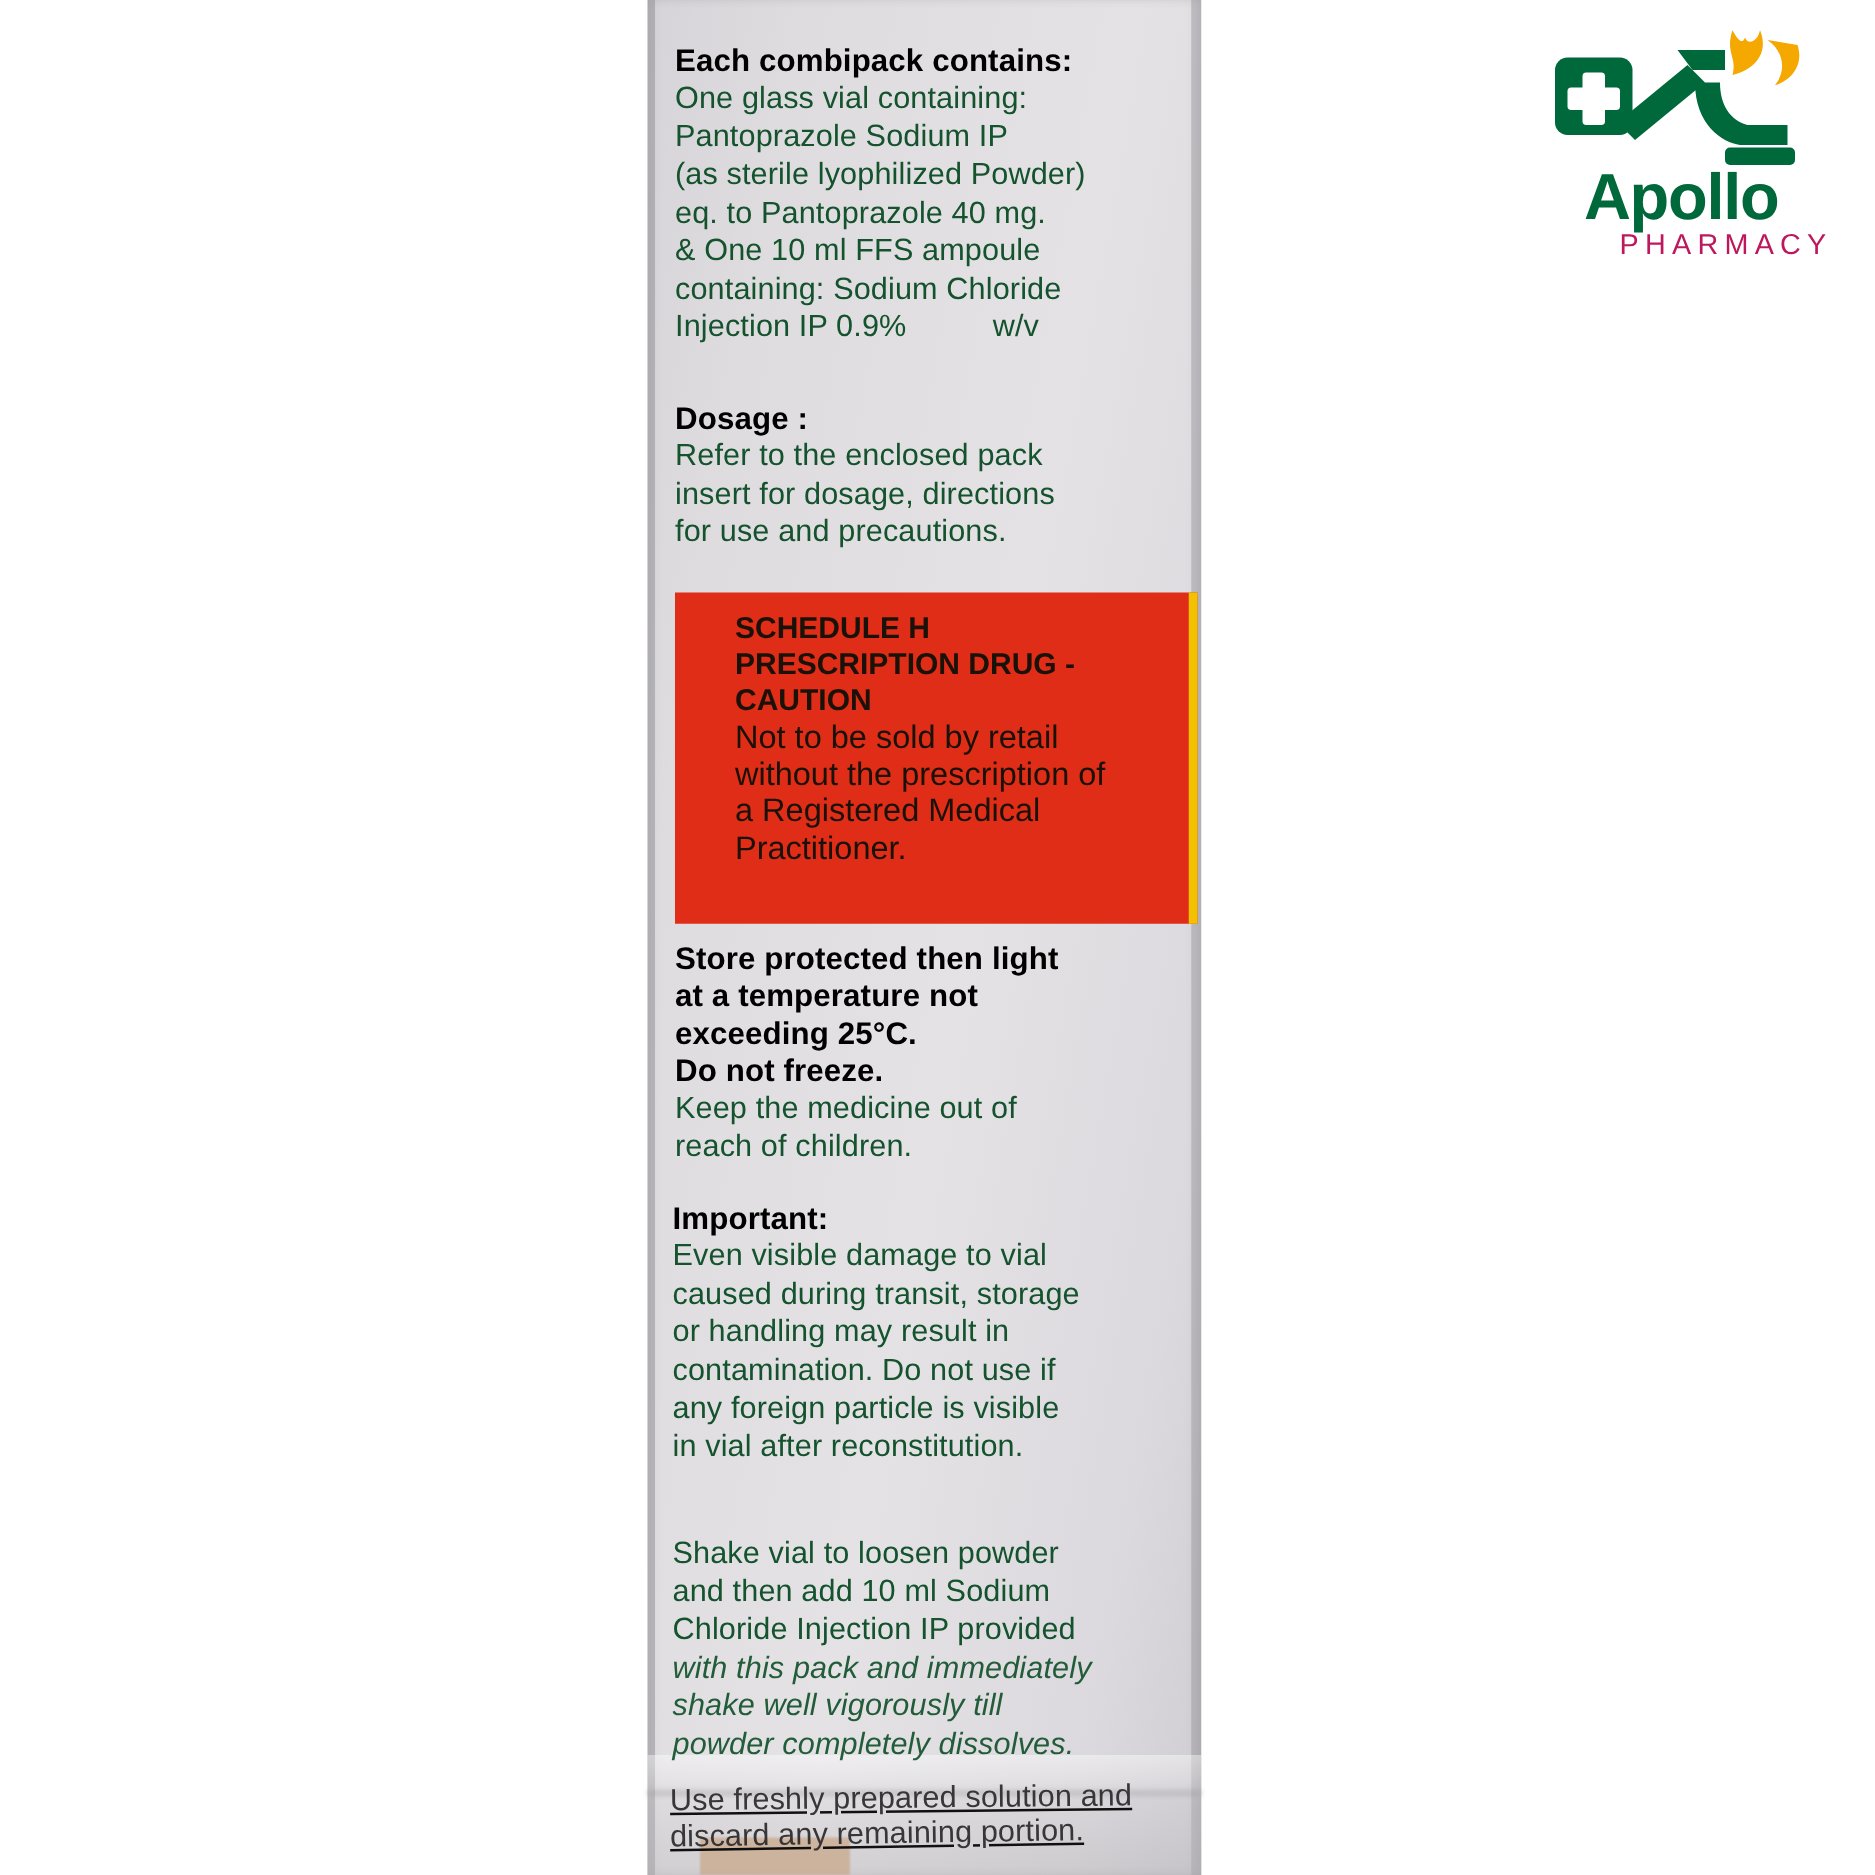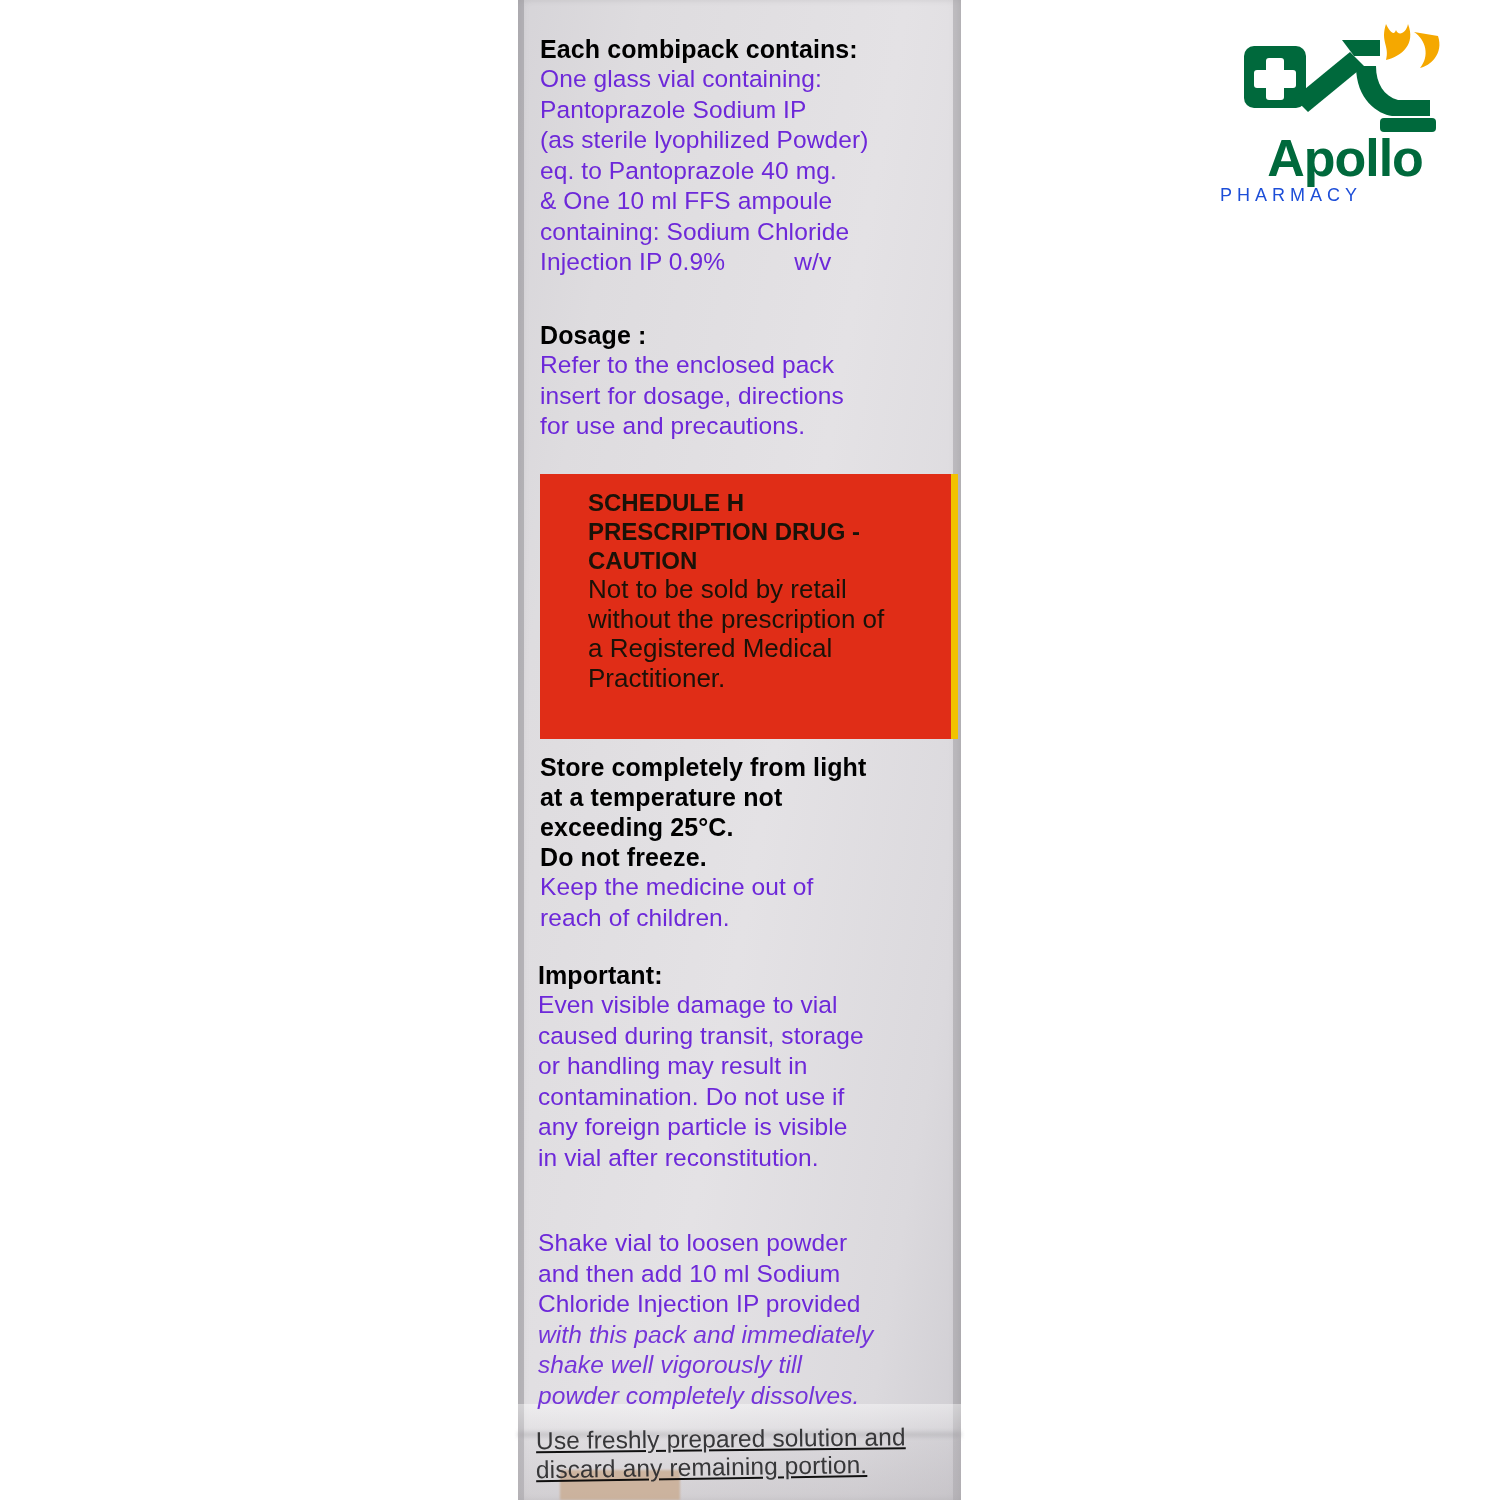--- a/index.html
+++ b/index.html
@@ -72,21 +72,21 @@
   .hd {
     font-weight: bold;
     font-size: 25px;
     line-height: 30px;
     letter-spacing: .1px;
   }
   .bd {
     font-size: 24.5px;
     line-height: 30.5px;
     letter-spacing: .1px;
-    color: #6d28d9;
+    color: #14532d;
   }
 
   
   #schedule-box {
     position: absolute;
     left: 540px;
     top: 474px;
     width: 418px;
     height: 265px;
     background: #e02d17;
@@ -149,24 +149,25 @@
     font-weight: bold;
     color: #00693c;
     letter-spacing: -1px;
     line-height: 56px;
   }
   #logo .sub {
     position: absolute;
     left: 0;
     top: 160px;
     width: 250px;
+    text-align: right;
     padding-right: 4px;
     box-sizing: border-box;
-    font-size: 18px;
-    color: #1d4ed8;
+    font-size: 23px;
+    color: #be185d;
     letter-spacing: 5px;
     line-height: 26px;
   }
 </style>
 </head>
 <body>
 
 <div id="carton"></div>
 <div id="carton-left-edge"></div>
 <div id="carton-right-edge"></div>
@@ -196,21 +197,21 @@
   <div class="sh-hd">SCHEDULE H</div>
   <div class="sh-hd">PRESCRIPTION DRUG -</div>
   <div class="sh-hd">CAUTION</div>
   <div class="sh-bd">Not to be sold by retail</div>
   <div class="sh-bd">without the prescription of</div>
   <div class="sh-bd">a Registered Medical</div>
   <div class="sh-bd">Practitioner.</div>
 </div>
 
 <div id="blk-store">
-  <div class="hd">Store completely from light</div>
+  <div class="hd">Store protected then light</div>
   <div class="hd">at a temperature not</div>
   <div class="hd">exceeding 25°C.</div>
   <div class="hd">Do not freeze.</div>
   <div class="bd">Keep the medicine out of</div>
   <div class="bd">reach of children.</div>
 </div>
 
 <div id="blk-important">
   <div class="hd">Important:</div>
   <div class="bd">Even visible damage to vial</div>

